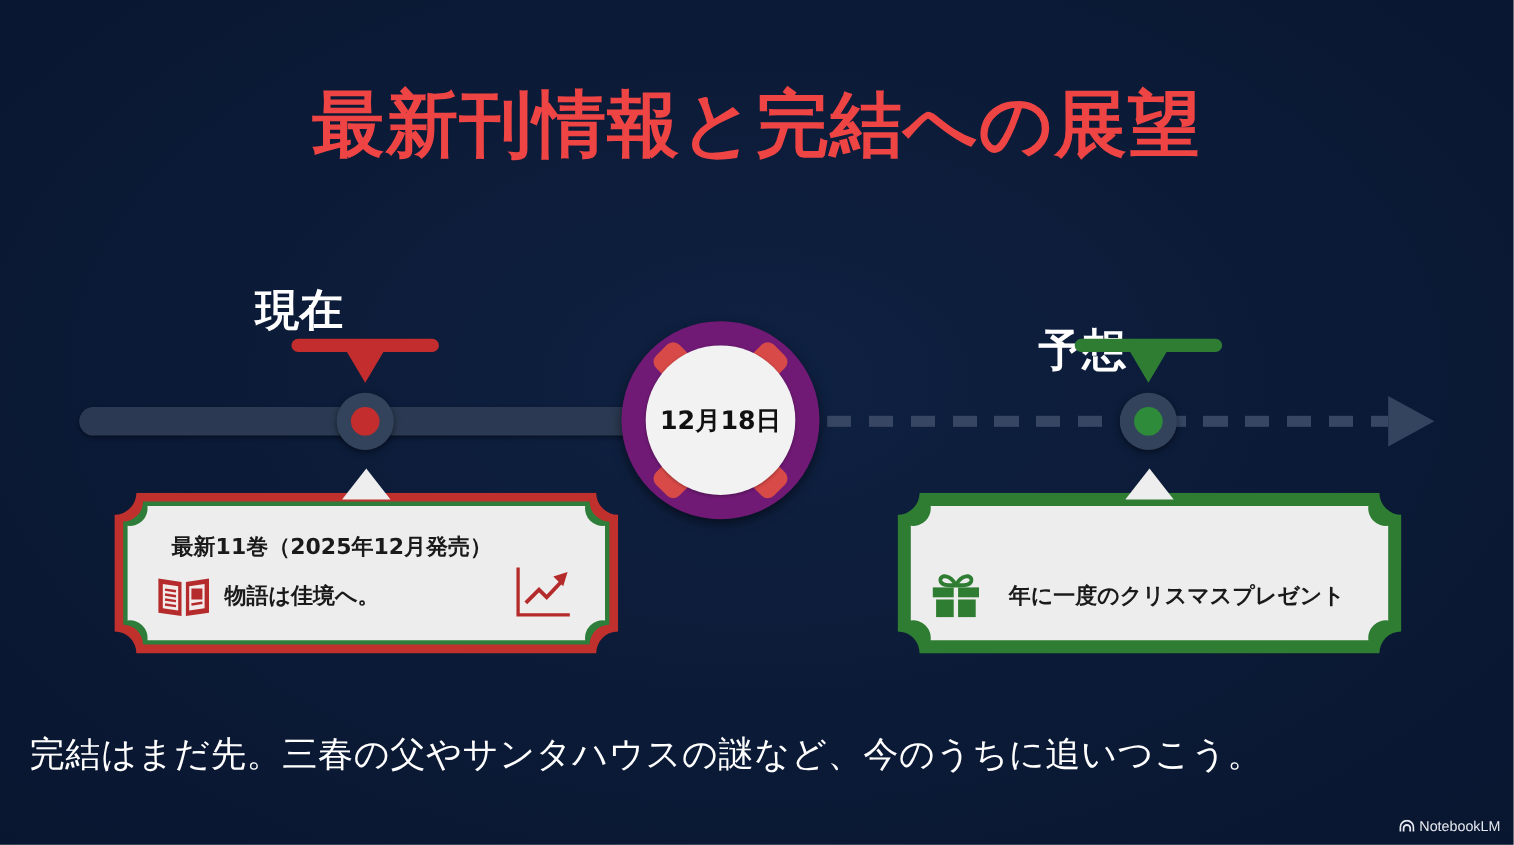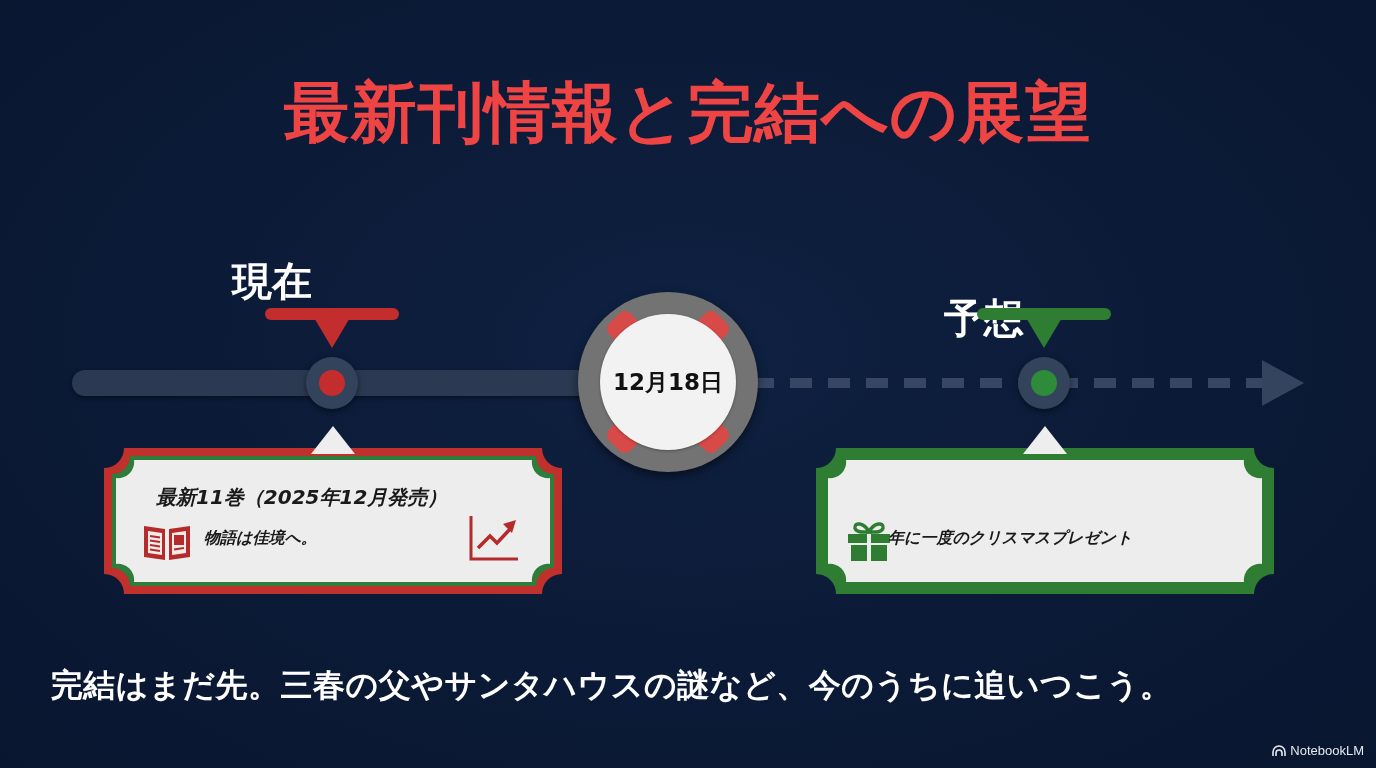--- a/index.html
+++ b/index.html
@@ -40,54 +40,54 @@
     border-left: 42px solid #34445f;
   }
   .node-ring {
     position: absolute; width: 52px; height: 52px; border-radius: 50%;
     background: #34435c; box-shadow: 0 2px 6px rgba(0,0,0,0.5);
   }
   .node-dot {
     position: absolute; left: 13px; top: 13px; width: 26px; height: 26px; border-radius: 50%;
   }
   .date-outer {
-    position: absolute; left: 578px; top: 292px; width: 180px; height: 180px;
-    border-radius: 50%; background: #737373;
+    position: absolute; left: 565px; top: 292px; width: 180px; height: 180px;
+    border-radius: 50%; background: #701a75;
     box-shadow: 0 4px 10px rgba(0,0,0,0.5);
   }
   .date-tab {
     position: absolute; width: 30px; height: 30px; border-radius: 8px;
     background: #d84a48; transform: rotate(45deg);
   }
   .date-inner {
     position: absolute; left: 22px; top: 22px; width: 136px; height: 136px;
     border-radius: 50%; background: #f2f2f2;
     display: flex; align-items: center; justify-content: center;
     color: #111; font-size: 23px; font-weight: bold;
     box-shadow: 0 1px 3px rgba(0,0,0,0.3);
   }
   .card {
-    position: absolute; width: 375px; height: 146px; font-style: italic;
+    position: absolute; width: 375px; height: 146px;
   }
   .card svg.frame { position: absolute; left: 0; top: 0; }
   .card-pointer {
     position: absolute; width: 0; height: 0;
     border-left: 22px solid transparent; border-right: 22px solid transparent;
     border-bottom: 28px solid #eeeeee;
   }
   .card-line1 {
     position: absolute; font-size: 20px; font-weight: bold; color: #1a1a1a; white-space: nowrap;
   }
   .card-line2 {
-    position: absolute; font-size: 16px; font-weight: bold; color: #1a1a1a; white-space: nowrap;
+    position: absolute; font-size: 20px; font-weight: bold; color: #1a1a1a; white-space: nowrap;
   }
   .icon { position: absolute; }
   .footer-text {
     position: absolute; left: 0; top: 664px; width: 1175px; text-align: center;
-    font-size: 32px; font-weight: bold; color: #ffffff; letter-spacing: 0.5px; margin-left: 24px;
+    font-size: 32px; font-weight: normal; color: #ffffff; letter-spacing: 0.5px;
   }
   .brand {
     position: absolute; right: 12px; top: 743px; font-size: 13px; color: #e6e9ef;
     display: flex; align-items: center; gap: 4px;
     font-family: "Liberation Sans", sans-serif;
     justify-content: center;
   }
 </style>
 </head>
 <body>
@@ -158,21 +158,21 @@
   </svg>
   <div class="card-pointer" style="left:207px; top:-22px;"></div>
   <svg class="icon" style="left:30px; top:72px;" width="46" height="42" viewBox="0 0 46 42">
     <path d="M23,12 C18,2 8,2 9,8 C10,13 18,12 23,12 Z" fill="none" stroke="#2e7d32" stroke-width="3.5"></path>
     <path d="M23,12 C28,2 38,2 37,8 C36,13 28,12 23,12 Z" fill="none" stroke="#2e7d32" stroke-width="3.5"></path>
     <rect x="2" y="14" width="19" height="9" fill="#2e7d32"></rect>
     <rect x="25" y="14" width="19" height="9" fill="#2e7d32"></rect>
     <rect x="5" y="25" width="16" height="16" fill="#2e7d32"></rect>
     <rect x="25" y="25" width="16" height="16" fill="#2e7d32"></rect>
   </svg>
-  <div class="card-line2" style="left:72px; top:80px;">年に一度のクリスマスプレゼント</div>
+  <div class="card-line2" style="left:101px; top:80px;">年に一度のクリスマスプレゼント</div>
 </div>
 
 <div class="footer-text">完結はまだ先。三春の父やサンタハウスの謎など、今のうちに追いつこう。</div>
 
 <div class="brand">
   <svg width="14" height="12" viewBox="0 0 14 12">
     <path d="M1,11 V7 A6,6 0 0 1 13,7 V11" fill="none" stroke="#e6e9ef" stroke-width="1.6"></path>
     <path d="M4,11 V8 A3,3 0 0 1 10,8 V11" fill="none" stroke="#e6e9ef" stroke-width="1.6"></path>
   </svg>
   <span>NotebookLM</span>

